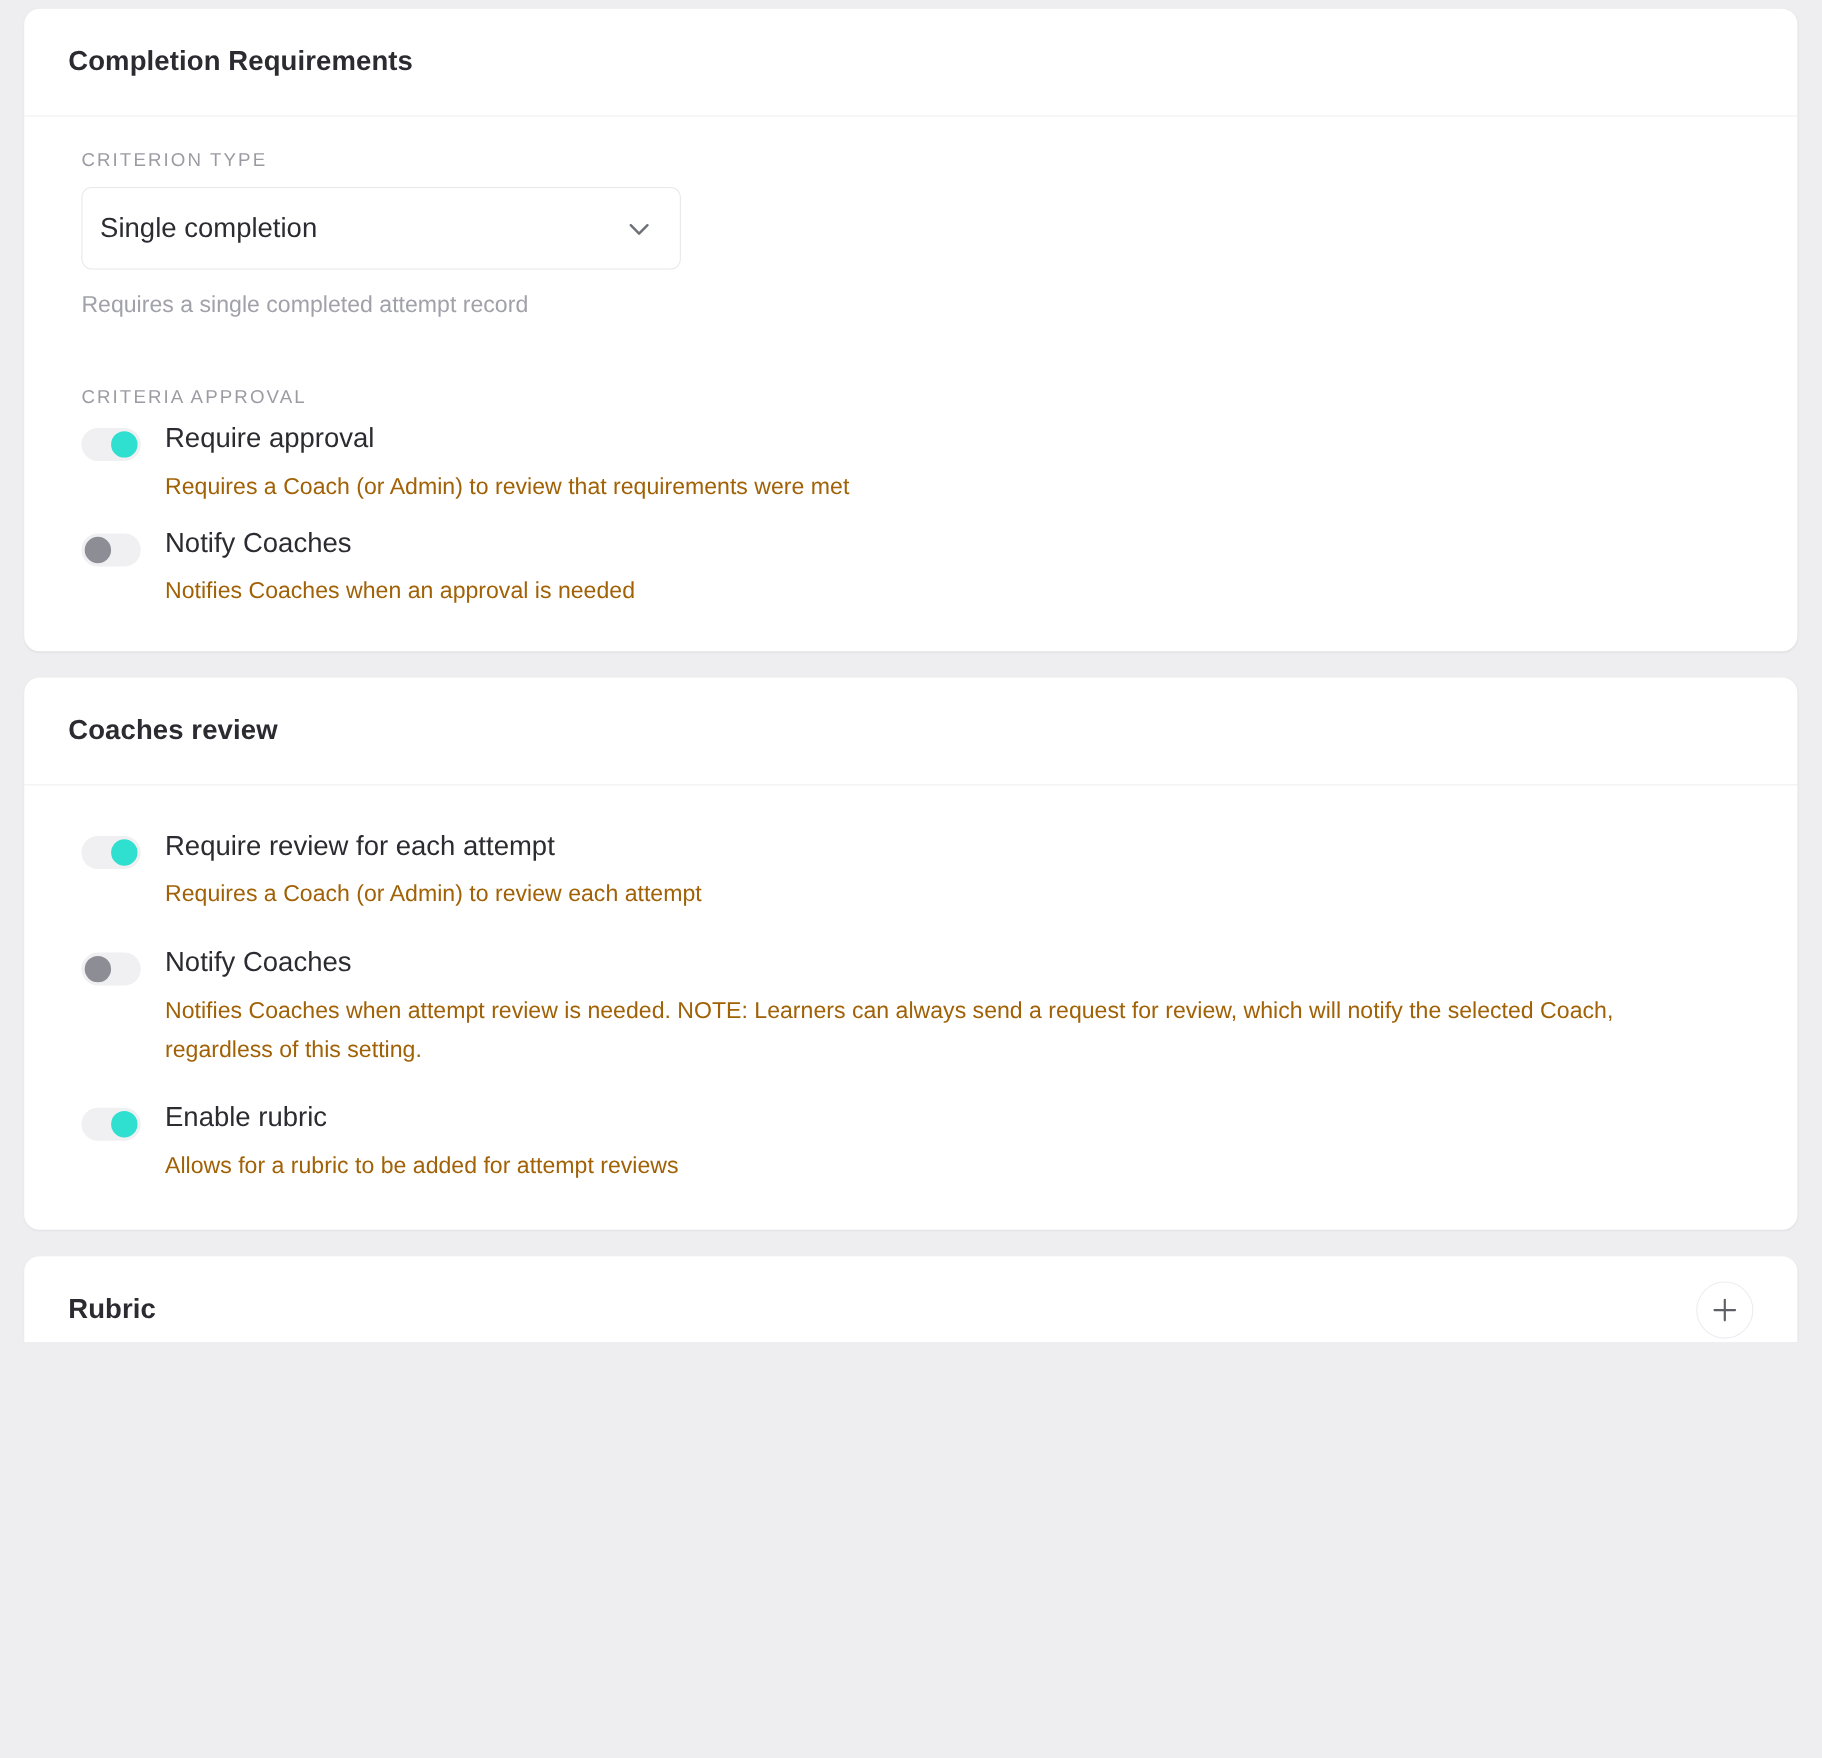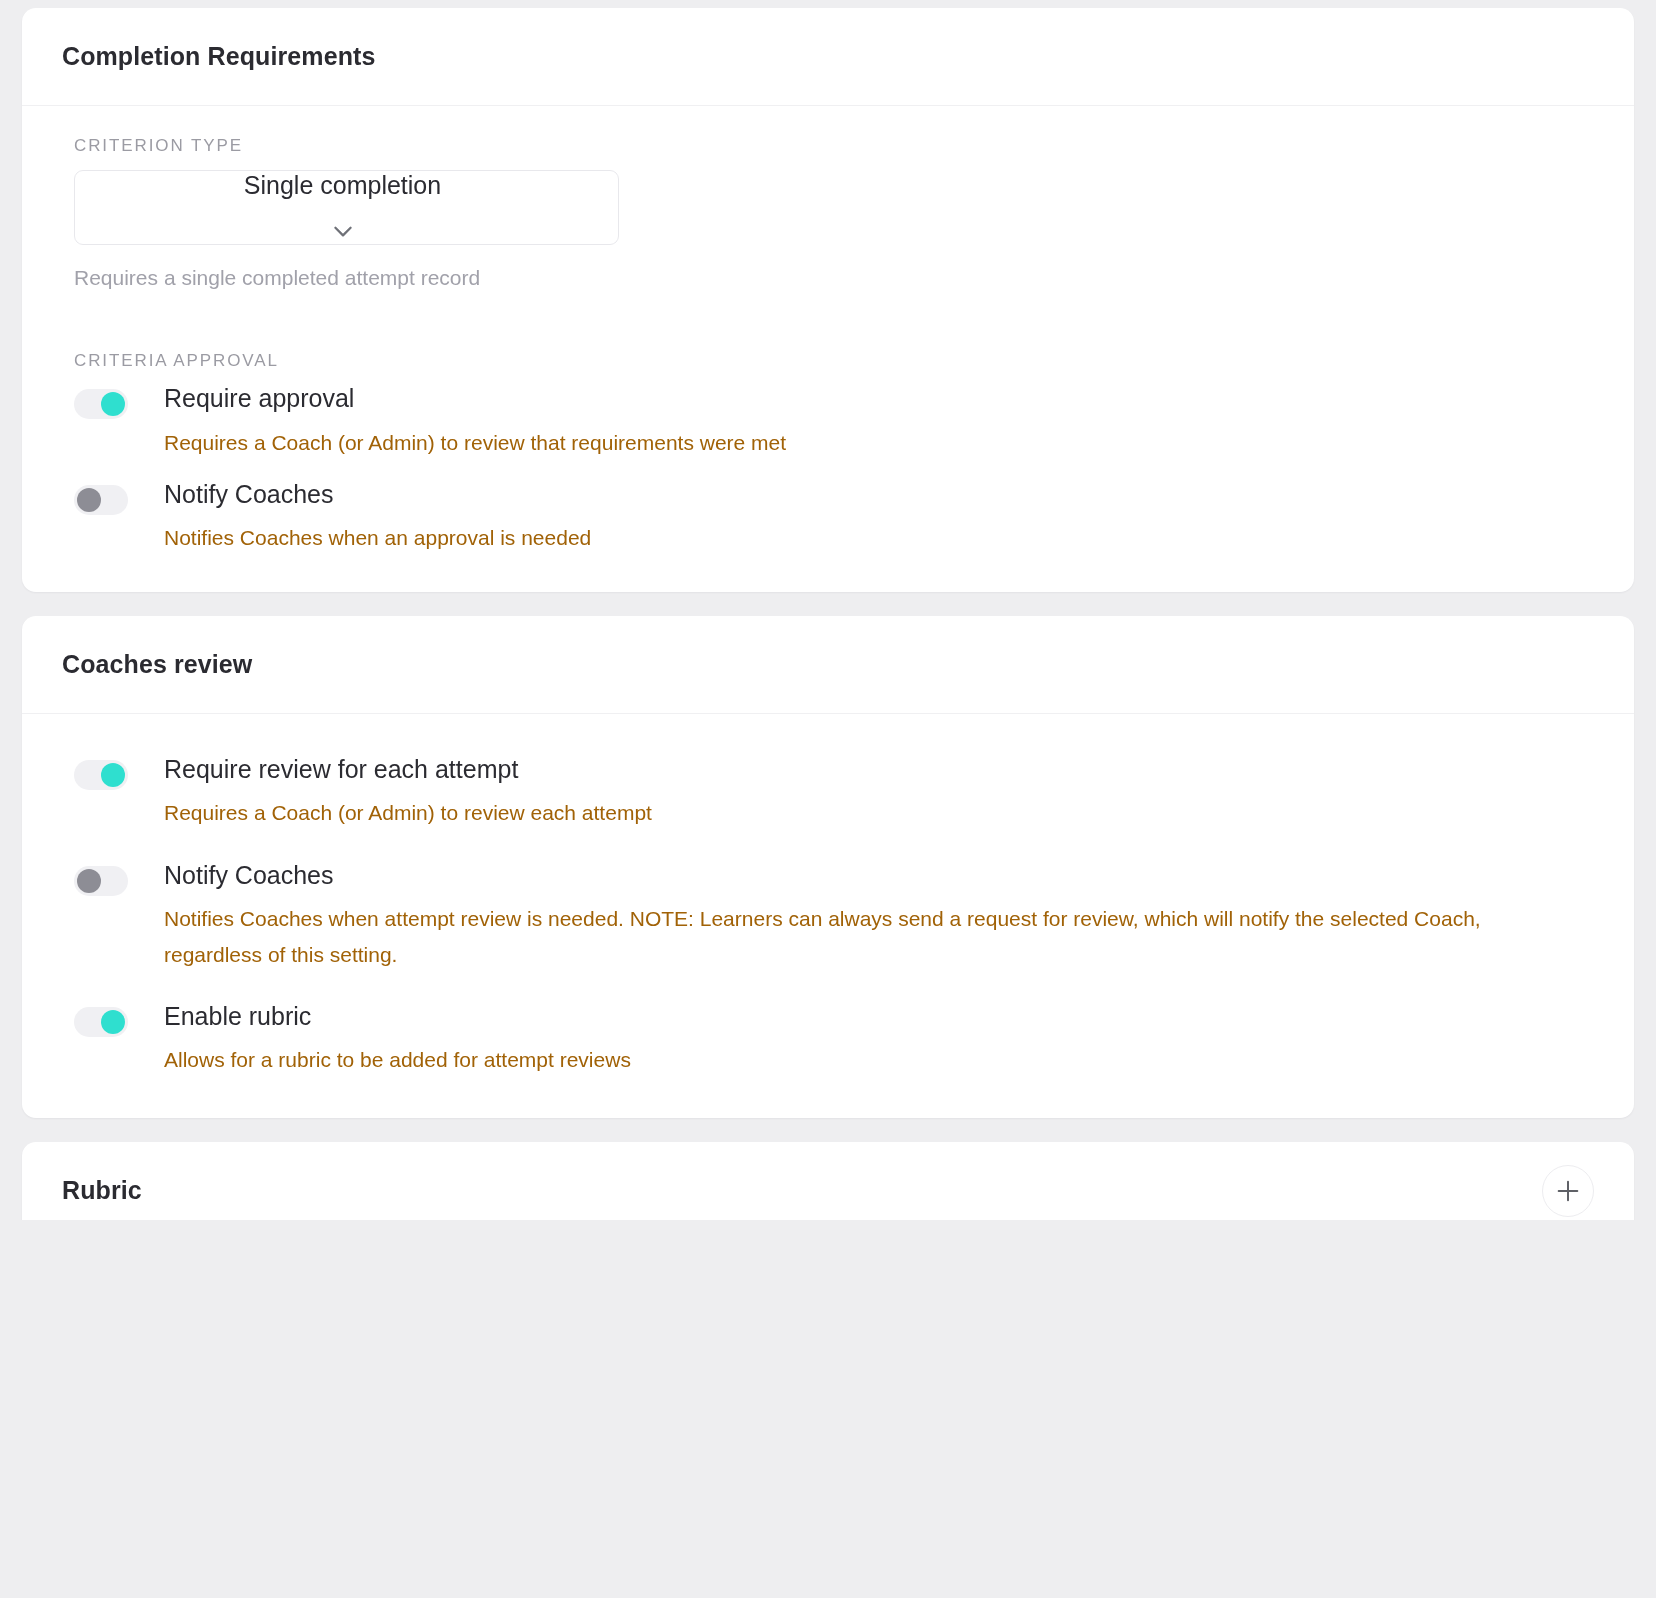--- a/index.html
+++ b/index.html
@@ -69,21 +69,20 @@
     height: 75px;
     box-sizing: border-box;
     border: 1px solid #e8e8ec;
     border-radius: 9px;
     background: #ffffff;
     display: flex;
     align-items: center;
     justify-content: space-between;
     padding: 0 24px 0 16px;
     cursor: pointer;
-    flex-direction: column;
   }
   .select-value {
     font-size: 25px;
     color: #2b2b31;
   }
   .chevron-down {
     width: 26px;
     height: 26px;
     flex: 0 0 auto;
     color: #6f7178;
@@ -103,21 +102,20 @@
     text-transform: uppercase;
     margin-top: 58px;
     margin-bottom: 12px;
   }
 
   
   .toggle-row {
     display: flex;
     align-items: flex-start;
     margin-top: 18px;
-    gap: 14px;
   }
   .toggle-row.first { margin-top: 10px; }
 
   .toggle {
     flex: 0 0 auto;
     width: 54px;
     height: 30px;
     border-radius: 16px;
     background: #f0f0f3;
     position: relative;

